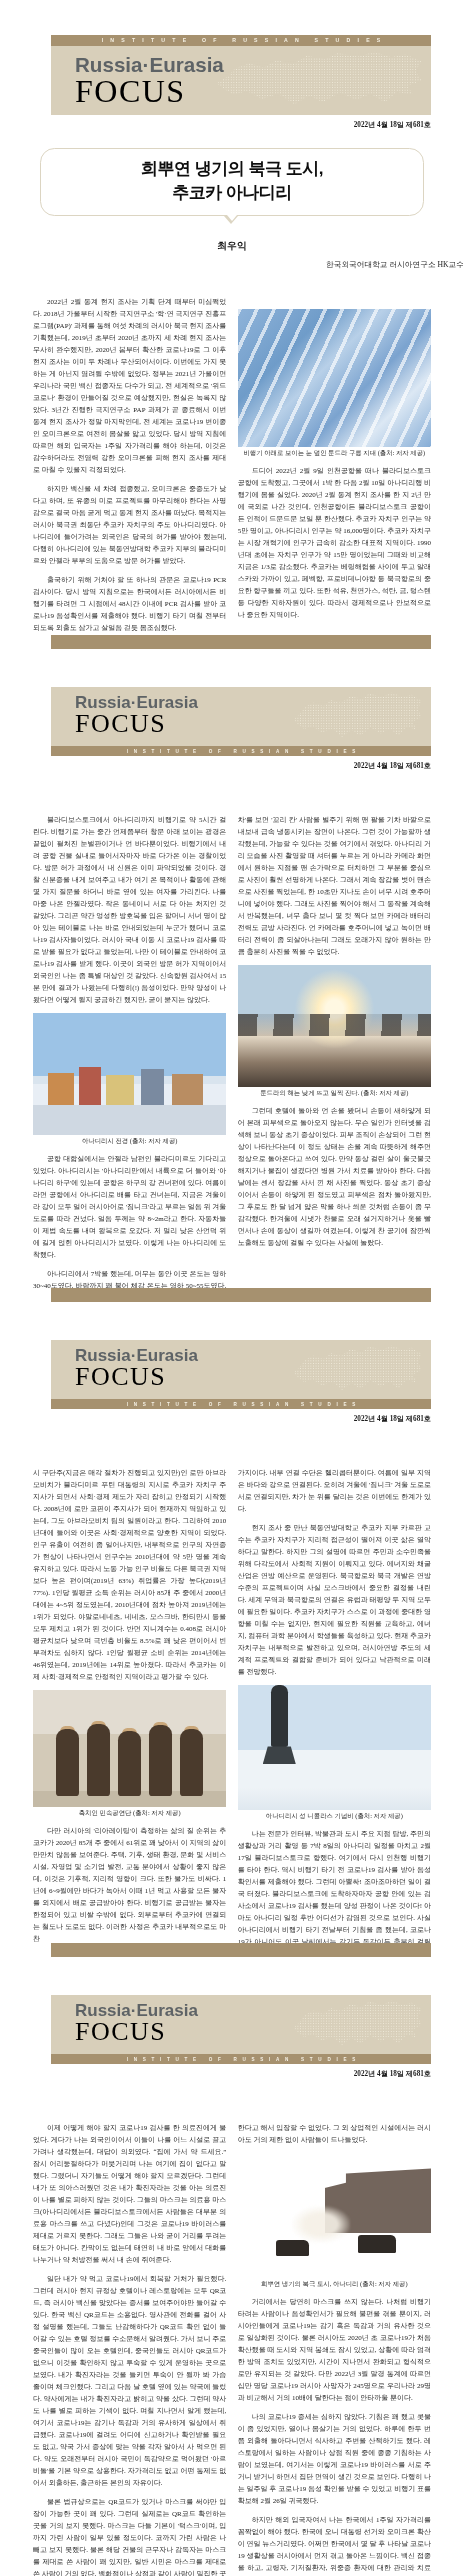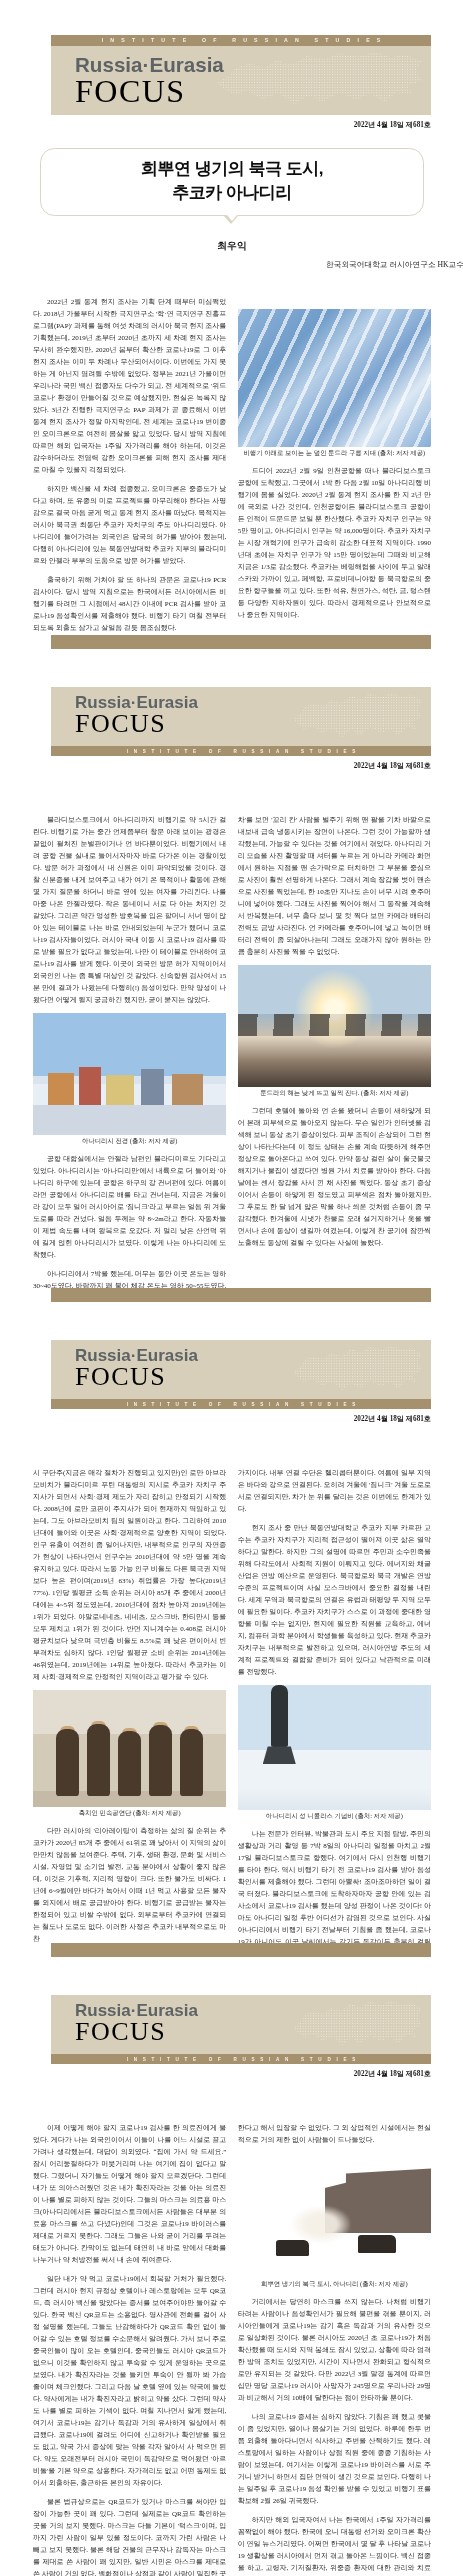--- a/index.html
+++ b/index.html
@@ -200,21 +200,21 @@
     <span class="bar-text">INSTITUTE OF RUSSIAN STUDIES</span>
   </div>
   <div class="issue m">2022년 4월 18일 제681호</div>
   <div class="cols colsN">
     <div class="col">
       <p class="para ind">이제 어떻게 해야 할지 코로나19 검사를 한 의료진에게 물었다. 게다가 나는 외국인이어서 이들이 나를 어느 시설로 끌고 가려나 생각했는데, 대답이 의외였다. “집에 가서 약 드세요.” 잠시 어리둥절하다가 머뭇거리며 나는 여기에 집이 없다고 말했다. 그랬더니 자기들도 어떻게 해야 할지 모르겠단다. 그런데 내가 또 의아스러웠던 것은 내가 확진자라는 것을 아는 의료진이 나를 별로 피하지 않는 것이다. 그들의 마스크는 의료용 마스크(아나디리에서든 블라디보스토크에서든 사람들은 대부분 의료용 마스크를 쓰고 다녔다)인데 그것은 코로나19 바이러스를 제대로 거르지 못한다. 그래도 그들은 나와 굳이 거리를 두려는 태도가 아니다. 칸막이도 없는데 태연히 내 바로 앞에서 대화를 나누거나 약 처방전을 써서 내 손에 쥐여준다.</p>
       <p class="para ind">일단 내가 약 먹고 코로나19에서 회복할 거처가 필요했다. 그런데 러시아 현지 규정상 호텔이나 레스토랑에는 모두 QR코드, 즉 러시아 백신을 맞았다는 증서를 보여주어야만 들어갈 수 있다. 한국 백신 QR코드는 소용없다. 영사관에 전화를 걸어 사정 설명을 했는데, 그들도 난감해하다가 QR코드 확인 없이 들어갈 수 있는 호텔 정보를 수소문해서 알려줬다. 가서 보니 주로 중국인들이 많이 오는 호텔인데, 중국인들도 러시아 QR코드가 없으니 이것을 확인하지 않고 투숙할 수 있게 운영하는 곳으로 보였다. 내가 확진자라는 것을 들키면 투숙이 안 될까 봐 가슴 졸이며 체크인했다. 그리고 다음 날 호텔 옆에 있는 약국에 들렀다. 약사에게는 내가 확진자라고 밝히고 약을 샀다. 그런데 약사도 나를 별로 피하는 기색이 없다. 며칠 지나면서 알게 됐는데, 여기서 코로나19는 감기나 독감과 거의 유사하게 일상에서 취급됐다. 코로나19에 걸려도 어디에 신고하거나 확인받을 필요도 없고, 약국 가서 증상에 맞는 약을 각자 알아서 사 먹으면 된다. 약도 오래전부터 러시아 국민이 독감약으로 먹어왔던 '아르비돌'을 기본 약으로 상용한다. 자가격리도 없고 어떤 통제도 없어서 외출하든, 출근하든 본인의 자유이다.</p>
       <p class="para ind">물론 법규상으로는 QR코드가 있거나 마스크를 써야만 입장이 가능한 곳이 꽤 있다. 그런데 실제로는 QR코드 확인하는 곳을 거의 보지 못했다. 마스크는 다들 기본이 '턱스크'이며, 입까지 가린 사람이 일부 있을 정도이다. 코까지 가린 사람은 나 빼고 보지 못했다. 물론 해당 건물의 근무자나 감독자는 마스크를 제대로 쓴 사람이 꽤 있지만, 일반 시민은 마스크를 제대로 쓴 사람이 거의 없다. 백화점이나 상점과 같이 사람이 밀집한 곳에서도 현관에서 입장할 때만 관리자 앞에서 잠시 마스크 쓴 시늉을 하고 그다음은 마스크를 그냥 한 쪽 귀에 걸고 나풀거리며 돌아다니는 사람도 있었다. 내가 들어갈 수 없었던 유일한 곳이 박물관이었다. 그곳에서는 러시아 QR코드를 보여주거나 음성확인서가 있어야</p>
     </div>
     <div class="col">
-      <p class="para">한다고 해서 입장할 수 없었다. 그 외 상업적인 시설에서는 현실적으로 거의 제한 없이 사람들이 드나들었다.</p>
+      <p class="para">한다고 해서 입장할 수 없었다. 그 외 상업적인 시설에서는 러시아도 거의 제한 없이 사람들이 드나들었다.</p>
       <div class="photo ph-street">
         <div class="bldg-dark"></div>
         <div class="steam"></div>
         <div class="car" style="left:20%;bottom:18%;width:17%;height:13%"></div>
         <div class="car" style="left:62%;bottom:20%;width:20%;height:15%"></div>
       </div>
       <div class="caption">희뿌연 냉기의 북극 도시, 아나디리 (출처: 저자 제공)</div>
       <p class="para ind">거리에서는 당연히 마스크를 쓰지 않는다. 나처럼 비행기 타려는 사람이나 음성확인서가 필요해 불편을 겪을 뿐이지, 러시아인들에게 코로나19는 감기 혹은 독감과 거의 유사한 것으로 일상화된 것이다. 물론 러시아도 2020년 초 코로나19가 처음 확산했을 때 도시와 지역 봉쇄도 잠시 있었고, 상황에 따라 엄격한 방역 조치도 있었지만, 시간이 지나면서 완화되고 형식적으로만 유지되는 것 같았다. 다만 2022년 3월 말경 통계에 따르면 십만 명당 코로나19 러시아 사망자가 245명으로 우리나라 29명과 비교해서 거의 10배에 달한다는 점이 안타까울 뿐이다.</p>
       <p class="para ind">나의 코로나19 증세는 심하지 않았다. 기침은 꽤 했고 콧물이 좀 있었지만, 열이나 몸살기는 거의 없었다. 하루에 한두 번쯤 외출해 돌아다니면서 식사하고 주변을 산책하기도 했다. 레스토랑에서 일하는 사람이나 상점 직원 중에 종종 기침하는 사람이 보였는데, 여기서는 이렇게 코로나19 바이러스를 서로 주거니 받거니 하면서 집단 면역이 생긴 것으로 보인다. 다행히 나는 일주일 후 코로나19 음성 확인을 받을 수 있었고 비행기 표를 확보해 2월 26일 귀국했다.</p>
       <p class="para ind">하지만 해외 입국자여서 나는 한국에서 1주일 자가격리를 꼼짝없이 해야 했다. 한국에 오니 대통령 선거와 오미크론 확산이 연일 뉴스거리였다. 어쩌면 한국에서 몇 달 후 나타날 코로나19 생활상을 러시아에서 먼저 겪고 돌아온 느낌이다. 백신 접종을 하고, 고령자, 기저질환자, 위중증 환자에 대한 관리와 치료만 잘할 수 있다면 러시아처럼 코로나19를 대하는 것이 가능할 것 같다.</p>

